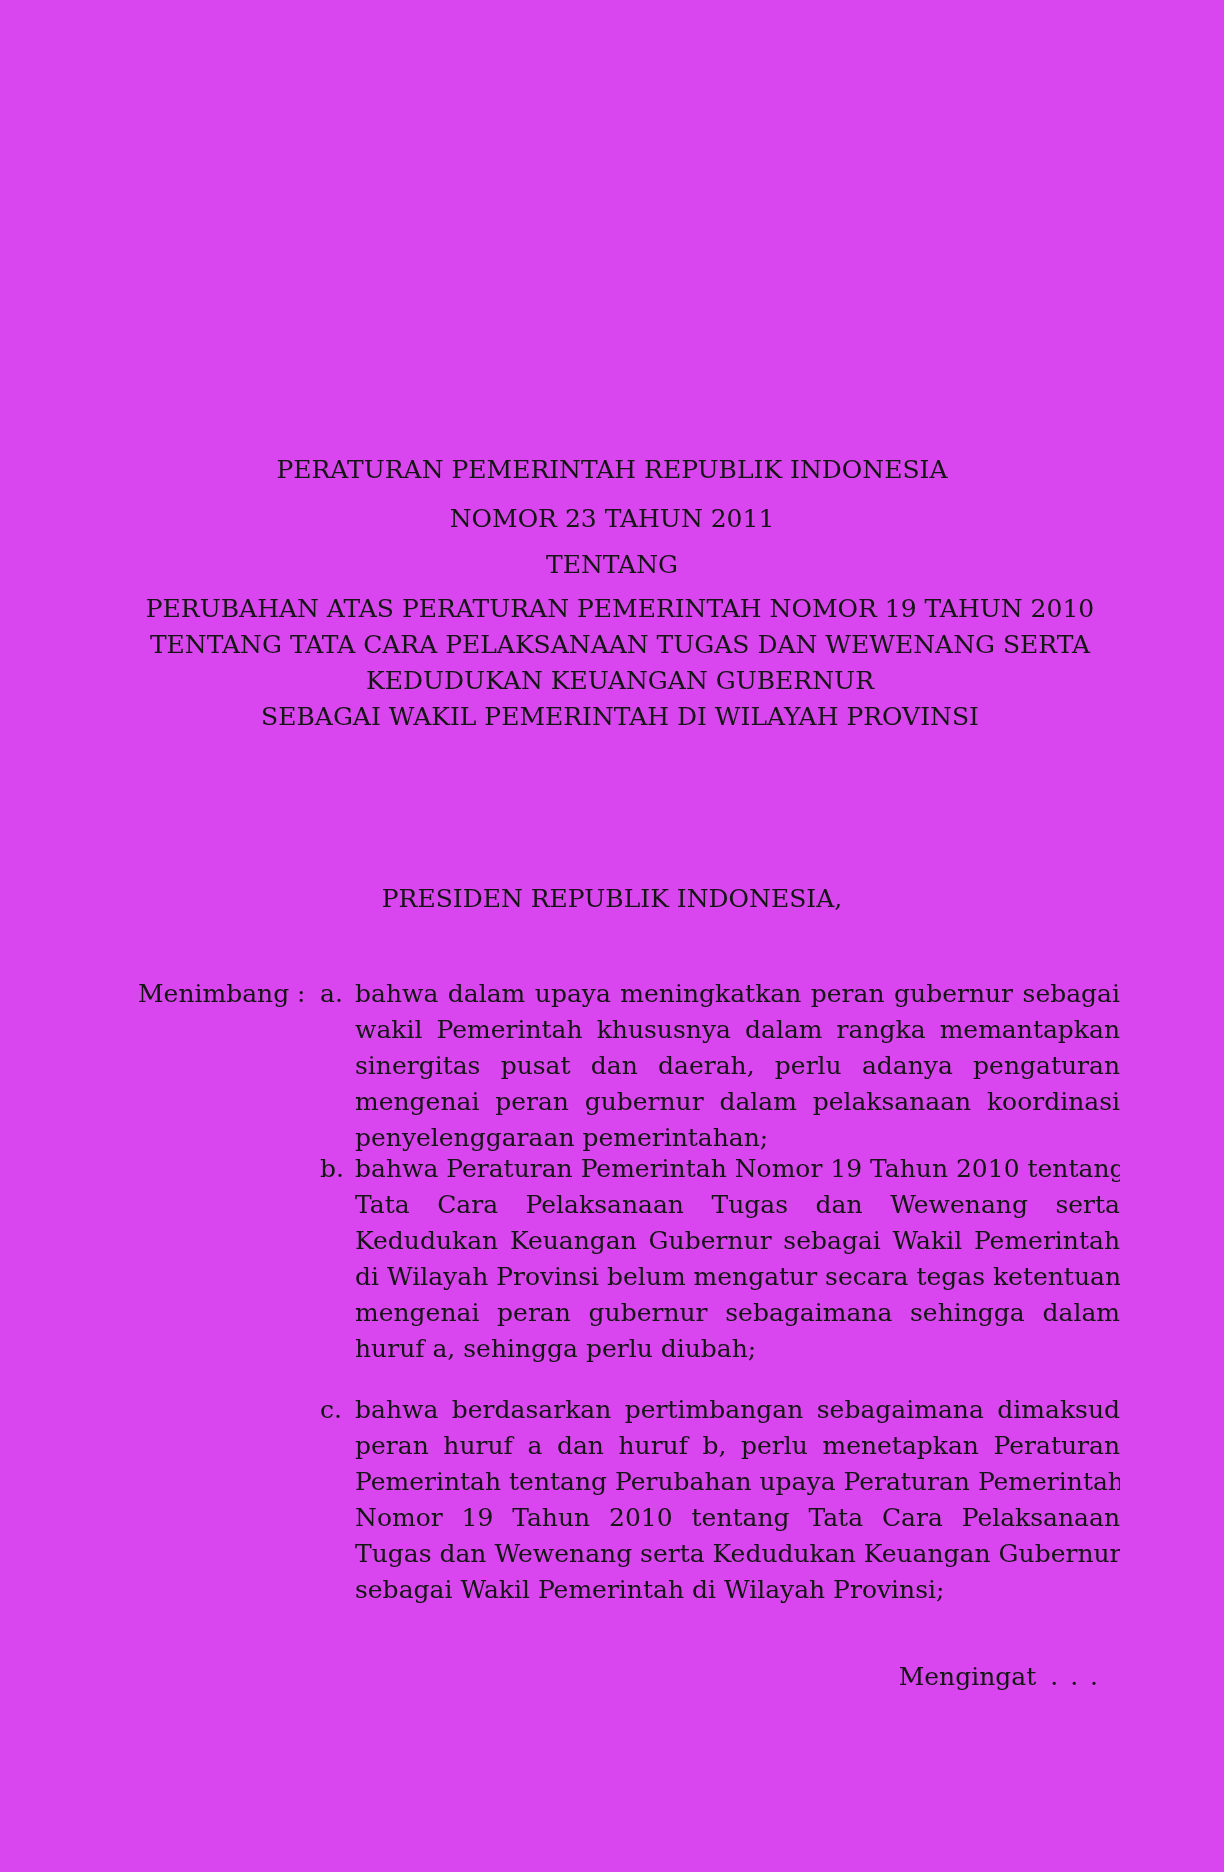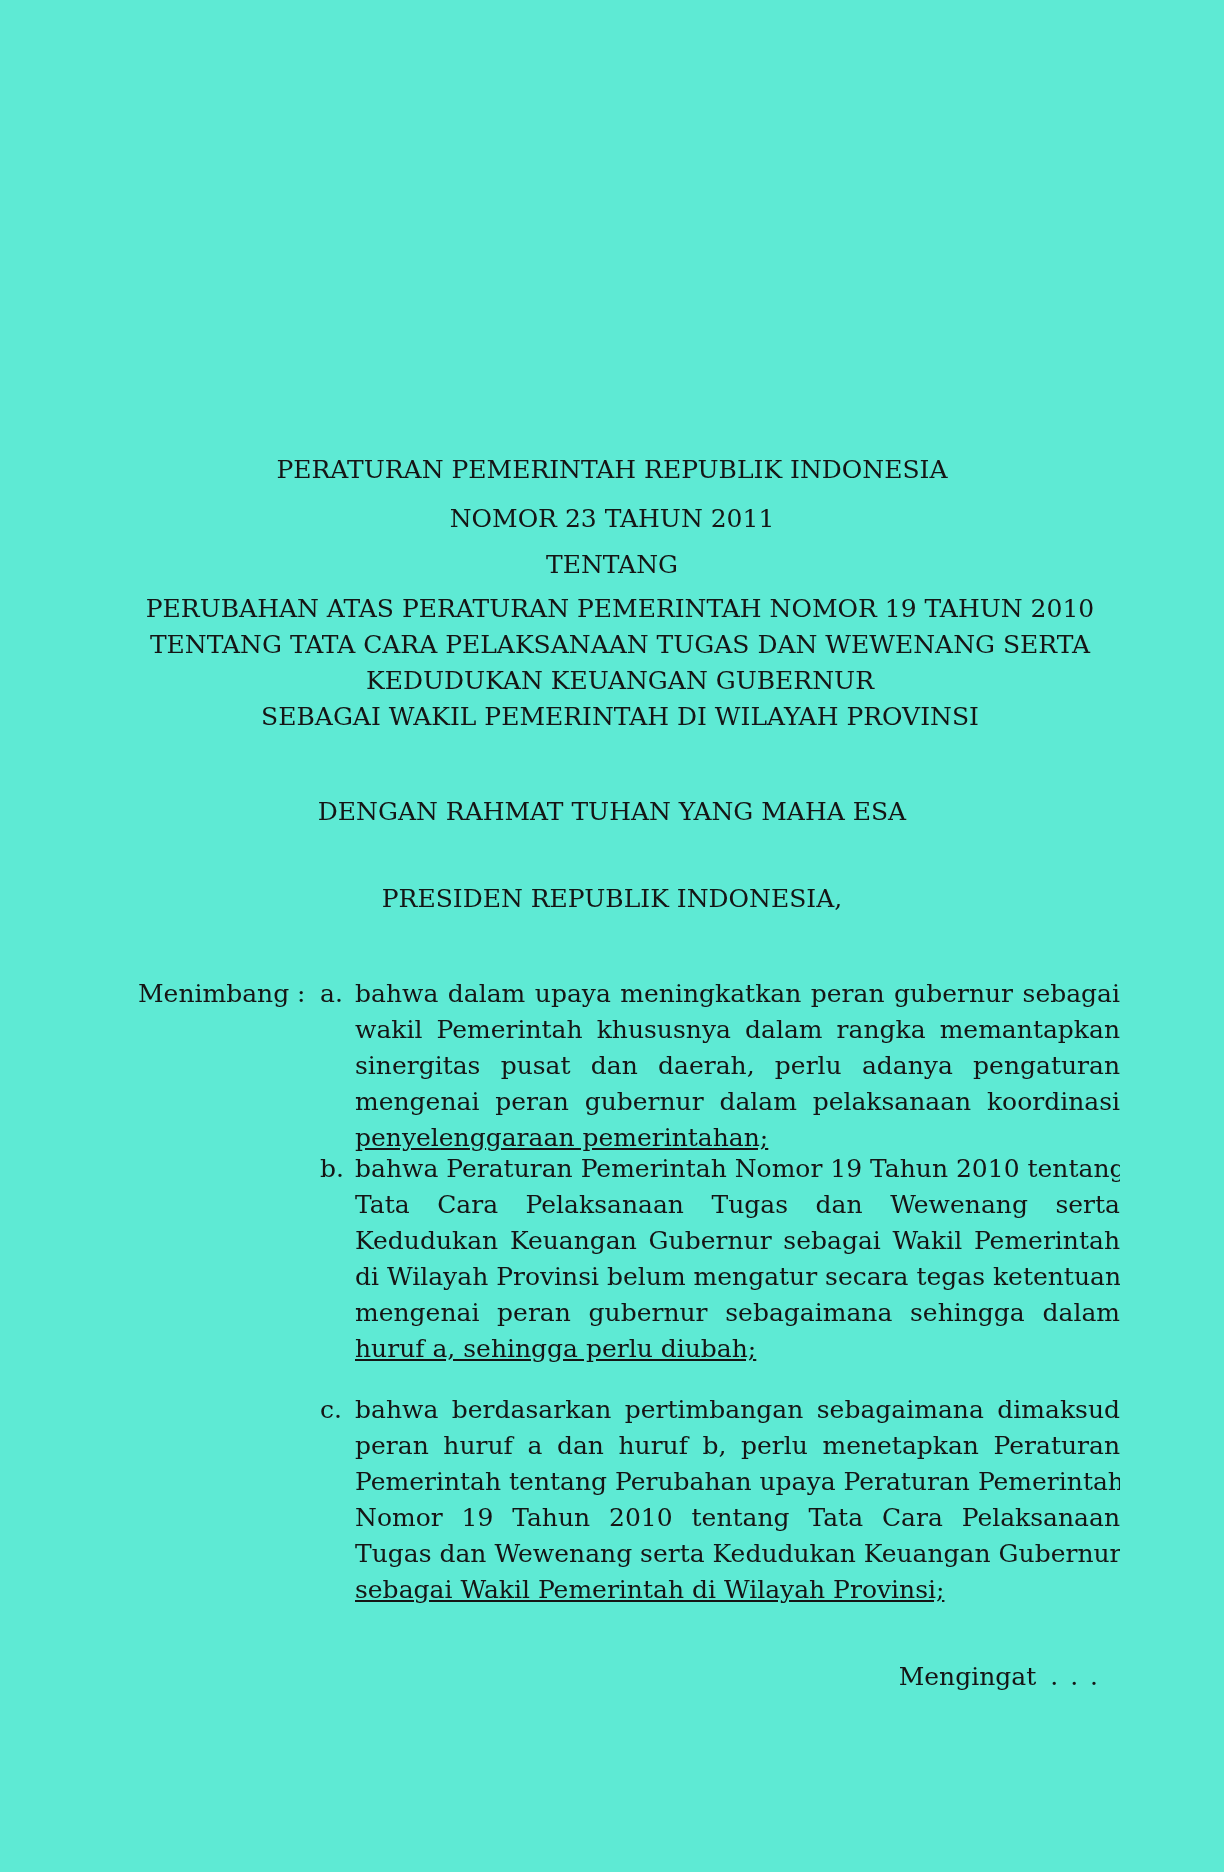--- a/index.html
+++ b/index.html
@@ -2,21 +2,21 @@
 <html><head>
 <meta charset="utf-8">
 <style>
   * { margin: 0; padding: 0; box-sizing: border-box; }
   html, body { background: #e8e8e8; }
   .page {
     position: relative;
     width: 1224px;
     height: 1872px;
     margin: 0 auto;
-    background: #5eead4;
+    background: #d946ef;
     font-family: "DejaVu Serif", "Liberation Serif", serif;
     color: #151515;
     overflow: hidden;
   }
   .centerline {
     position: absolute;
     left: 0;
     width: 1224px;
     text-align: center;
     font-size: 25px;
@@ -49,21 +49,20 @@
   .jline {
     text-align: justify;
     text-align-last: justify;
     height: 36px;
     overflow: hidden;
     white-space: nowrap;
   }
   .jline.last {
     text-align: right;
     text-align-last: left;
-    text-decoration: underline;
   }
   .catchword {
     position: absolute;
     top: 1659px;
     right: 124px;
     font-size: 25px;
     line-height: 36px;
     white-space: nowrap;
   }
   .catchword .dots { margin-left: 14px; letter-spacing: 2px; }
@@ -77,21 +76,20 @@
   <div class="centerline" style="top:501px">NOMOR 23 TAHUN 2011</div>
   <div class="centerline" style="top:547px">TENTANG</div>
 
   <div class="subject-block" style="top:591px">
     <div>PERUBAHAN ATAS PERATURAN PEMERINTAH NOMOR 19 TAHUN 2010</div>
     <div>TENTANG TATA CARA PELAKSANAAN TUGAS DAN WEWENANG SERTA</div>
     <div>KEDUDUKAN KEUANGAN GUBERNUR</div>
     <div>SEBAGAI WAKIL PEMERINTAH DI WILAYAH PROVINSI</div>
   </div>
 
-  <div class="centerline" style="top:794px">DENGAN RAHMAT TUHAN YANG MAHA ESA</div>
   <div class="centerline" style="top:881px">PRESIDEN REPUBLIK INDONESIA,</div>
 
   <div class="para" style="top:976px">
     <span class="side-label">Menimbang</span>
     <span class="side-colon">:</span>
     <span class="marker">a.</span>
     <div class="lines">
       <div class="jline">bahwa dalam upaya meningkatkan peran gubernur sebagai</div>
       <div class="jline">wakil Pemerintah khususnya dalam rangka memantapkan</div>
       <div class="jline">sinergitas pusat dan daerah, perlu adanya pengaturan</div>

